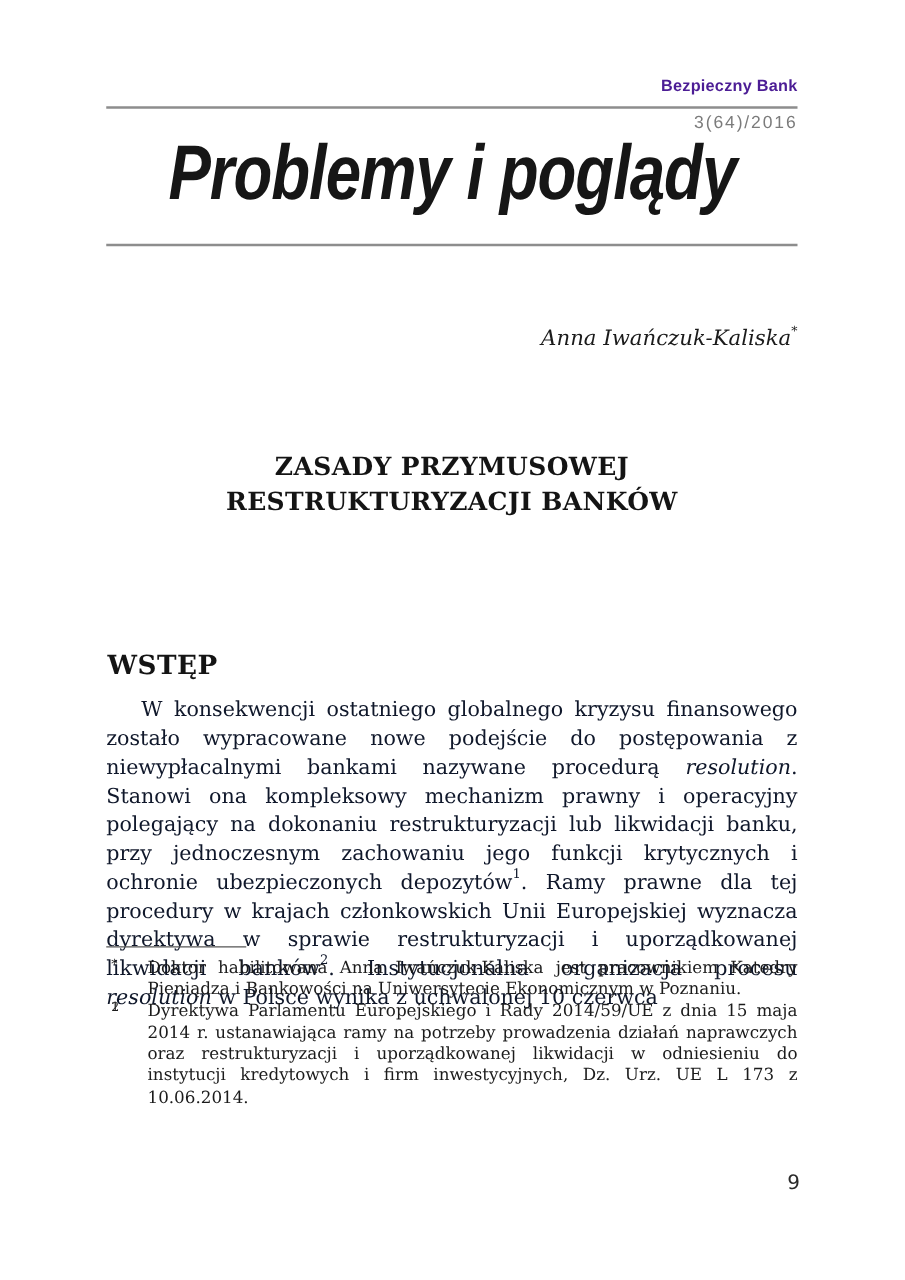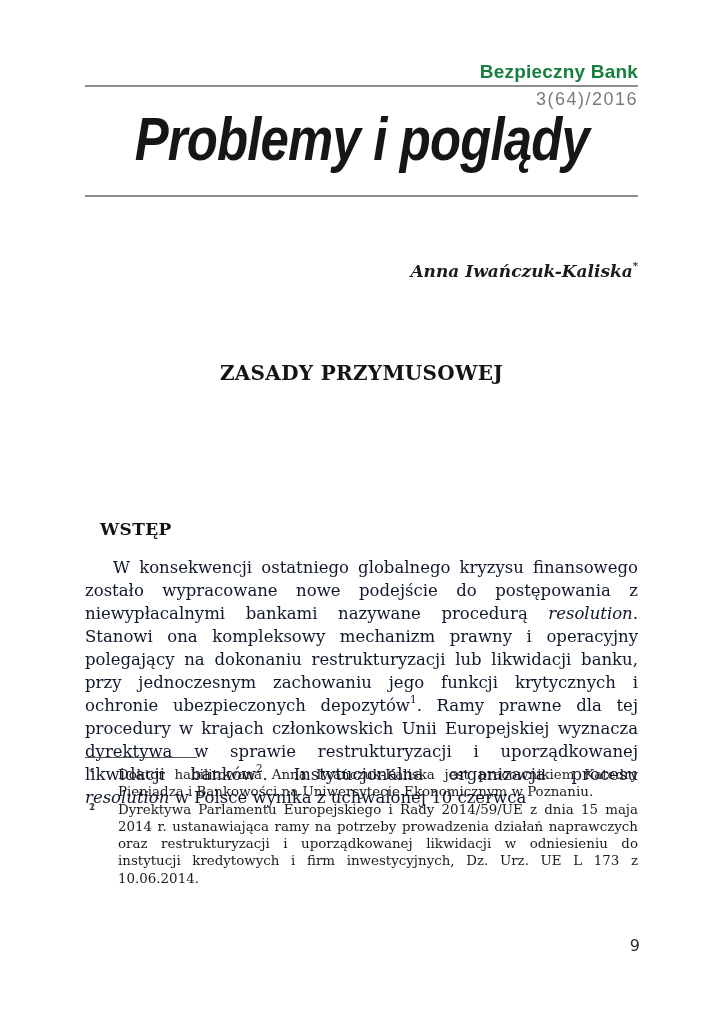--- a/index.html
+++ b/index.html
@@ -10,70 +10,70 @@
     font-family: "DejaVu Serif", serif;
     color: #1f1f1f;
     overflow: hidden;
   }
   .abs { position: absolute; }
 
   
   .journal-name {
     right: 86px; top: 61px;
     font-family: "Liberation Sans", sans-serif;
-    font-weight: bold; font-size: 19px;
-    letter-spacing: 0.2px; color: #15803d;
+    font-weight: bold; font-size: 13px;
+    letter-spacing: 0.2px; color: #4c1d95;
     white-space: nowrap;
   }
   .rule {
     left: 85px; width: 553px; height: 2px;
     background: #8d8d8d;
   }
   .rule-thin { height: 1px; background: #555555; }
   .issue-number {
     right: 86px; top: 89px;
     font-family: "Liberation Sans", sans-serif;
-    font-size: 18px; color: #7b7b7b;
+    font-size: 14px; color: #7b7b7b;
     letter-spacing: 1.5px; white-space: nowrap;
   }
   .section-title {
     left: 85px; width: 553px; top: 103px;
     text-align: center;
     font-family: "Liberation Sans", sans-serif;
     font-style: italic; font-weight: bold;
     font-size: 62px; letter-spacing: -1px;
     color: #161616;
     transform: scaleX(0.82);
     transform-origin: center;
     white-space: nowrap;
   }
 
   
   .author-line {
     right: 86px; top: 261px;
     font-family: "DejaVu Serif", serif;
-    font-weight: bold; font-style: italic;
+    font-weight: normal; font-style: italic;
     font-size: 17px; color: #1b1b1b;
     white-space: nowrap;
   }
   .author-line sup { font-size: 10px; vertical-align: top; line-height: 1; }
 
   
   .article-title {
     left: 85px; width: 553px; top: 359px;
     text-align: center;
     font-weight: bold;
     font-size: 20px; line-height: 28px;
     letter-spacing: 0.3px; color: #141414;
   }
 
   
   .section-heading {
-    left: 100px; top: 519px;
-    font-weight: bold; font-size: 17px;
+    left: 86px; top: 519px;
+    font-weight: bold; font-size: 21px;
     letter-spacing: 0.4px; color: #141414;
   }
 
   
   .body-paragraph {
     left: 85px; width: 553px; top: 556px;
     font-size: 16.5px; line-height: 23px;
     text-align: justify;
     text-indent: 28px;
     color: #0f172a;
@@ -107,20 +107,21 @@
 <div class="abs journal-name">Bezpieczny Bank</div>
 <div class="abs rule" style="top:85px"></div>
 <div class="abs issue-number">3(64)/2016</div>
 <div class="abs section-title">Problemy i poglądy</div>
 <div class="abs rule" style="top:195px"></div>
 
 <div class="abs author-line"><span>Anna Iwańczuk-Kaliska</span><sup>*</sup></div>
 
 <div class="abs article-title">
   <div>ZASADY PRZYMUSOWEJ</div>
+  <div>RESTRUKTURYZACJI BANKÓW</div>
 </div>
 
 <div class="abs section-heading">WSTĘP</div>
 
 <p class="abs body-paragraph" style="margin:0"><span class="seg-normal">W konsekwencji ostatniego globalnego kryzysu finansowego zostało wypracowane nowe podejście do postępowania z niewypłacalnymi bankami nazywane procedurą </span><span class="seg-italic">resolution</span><span class="seg-normal">. Stanowi ona kompleksowy mechanizm prawny i operacyjny polegający na dokonaniu restrukturyzacji lub likwidacji banku, przy jednoczesnym zachowaniu jego funkcji krytycznych i ochronie ubezpieczonych depozytów</span><span class="seg-sup">1</span><span class="seg-normal">. Ramy prawne dla tej procedury w krajach członkowskich Unii Europejskiej wyznacza dyrektywa w sprawie restrukturyzacji i uporządkowanej likwidacji banków</span><span class="seg-sup">2</span><span class="seg-normal">. Instytucjonalna organizacja procesu </span><span class="seg-italic">resolution</span><span class="seg-normal"> w Polsce wynika z uchwalonej 10 czerwca</span></p>
 
 <div class="abs rule-thin footnote-rule"></div>
 <div class="abs footnote-list">
 
 <div class="footnote">

